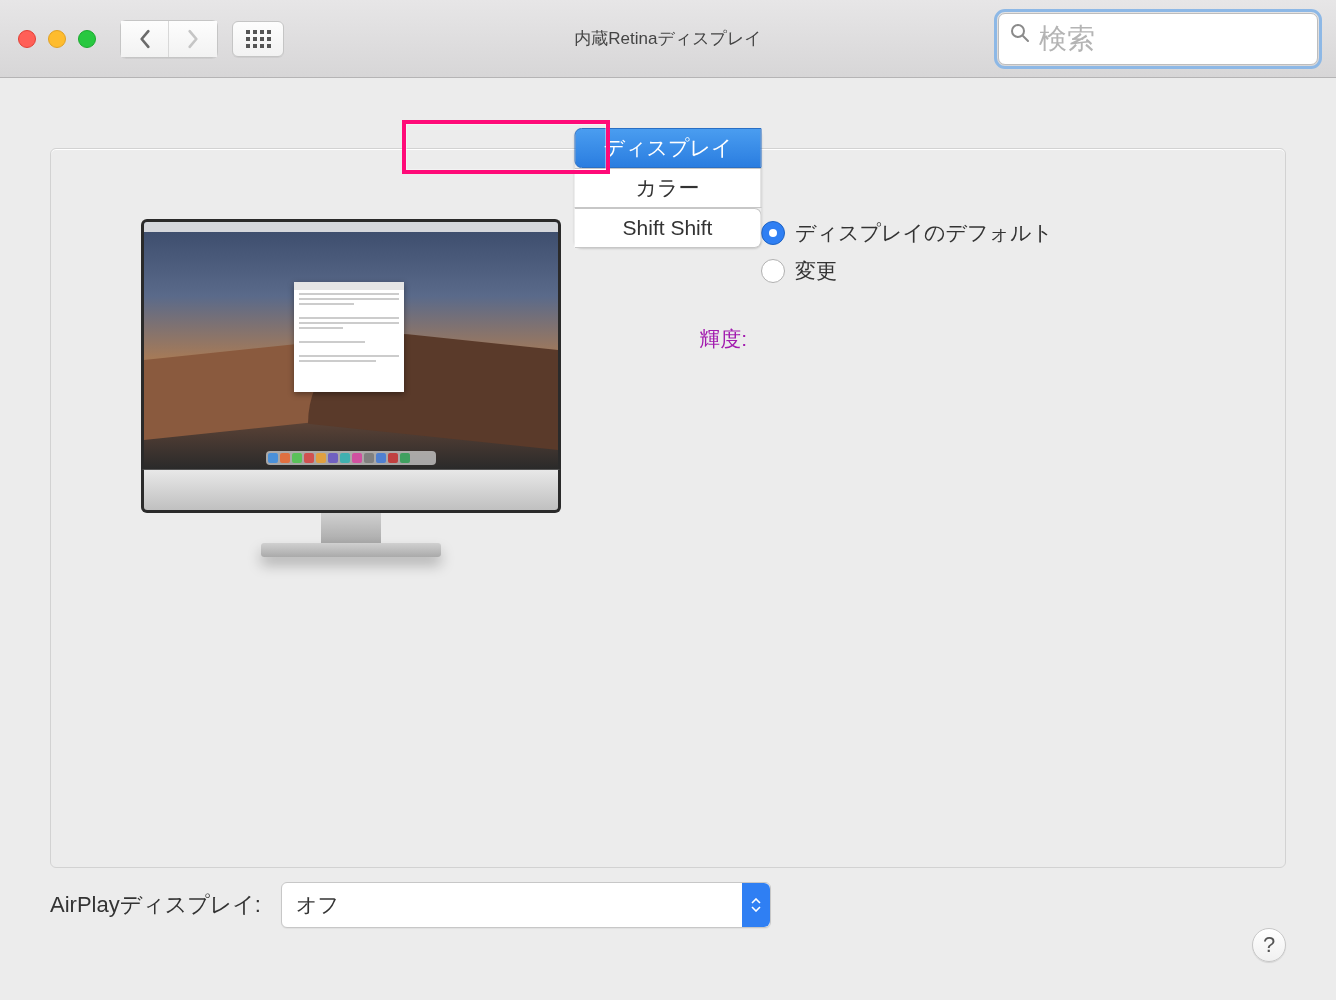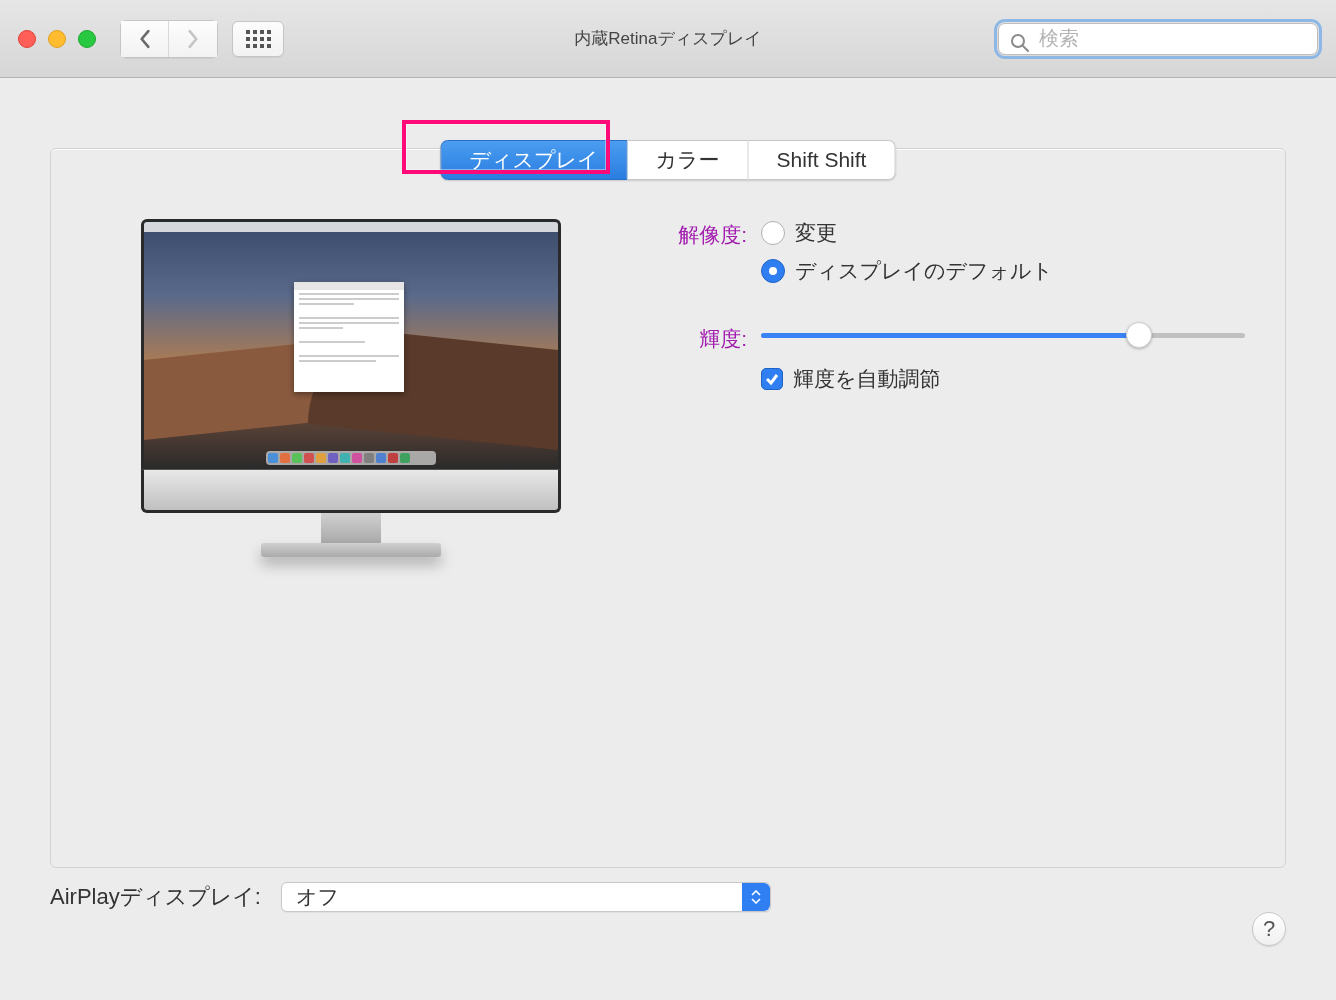--- a/index.html
+++ b/index.html
@@ -43,33 +43,34 @@
   box-shadow: 0 1px 0 rgba(0,0,0,.05);
 }
 .apps-grid { display: grid; grid-template-columns: repeat(4,4px); grid-template-rows: repeat(3,4px); gap: 3px;}
 .apps-grid span { background: #555; width:4px; height:4px; }
 .title {
   position: absolute; left: 0; right: 0; text-align: center;
   font-size: 17px; color: #444; pointer-events: none;
 }
 .search-wrap { margin-left: auto; position: relative; }
 .search {
-  width: 320px; height: 32px; border-radius: 7px;
+  width: 320px; height: 52px; border-radius: 7px;
   border: 1px solid #bdbdbd; background: #fff;
-  padding: 0 12px 0 40px; font-size: 20px; color: #555;
+  padding: 0 12px 0 40px; font-size: 28px; color: #555;
   outline: 3px solid #8db8e6; outline-offset: 1px;
 }
 .search::placeholder { color: #b4b4b4; }
 .search-icon { position: absolute; left: 12px; top: 10px; color: #8a8a8a; }
 .content { padding: 50px 50px 0 50px; position: relative; }
 .tabbar {
-  position: absolute; top: 62px; left: 50%; transform: translateX(-50%);
+  position: absolute; top: 50px; left: 50%; transform: translateX(-50%);
   display: flex; z-index: 5;
   border-radius: 8px;
   box-shadow: 0 1px 2px rgba(0,0,0,.15);
+  flex-direction: column;
 }
 .tab {
   height: 40px; display: flex; align-items: center; justify-content: center;
   font-size: 21px; padding: 0 28px; background: #fff; border: 1px solid #c7c7c7;
   color: #333;
 }
 .tab:first-child { border-radius: 7px 0 0 7px; }
 .tab:last-child { border-radius: 0 7px 7px 0; }
 .tab + .tab { border-left: none; }
 .tab.active {
@@ -144,21 +145,21 @@
   width:22px; height:22px; border-radius:5px; background:#2f7ff3;
   border:1px solid #1e63c4; display:flex; align-items:center; justify-content:center;
   margin-right:10px;
 }
 .checkbox svg { width:14px; height:14px; fill:none; stroke:#fff; stroke-width:3;}
 .check-label { font-size:21px;}
 .bottom-area { padding: 14px 50px 24px 50px;}
 .airplay-row { display:flex; align-items:center; }
 .airplay-label { font-size:22px; margin-right:20px;}
 .select {
-  flex: 0 0 490px; height:30px; background:#fff; border:1px solid #c7c7c7;
+  flex: 0 0 490px; height:46px; background:#fff; border:1px solid #c7c7c7;
   border-radius:6px; display:flex; align-items:center; position:relative;
   box-shadow: 0 1px 1px rgba(0,0,0,.05);
 }
 .select-val { padding-left:14px; font-size:21px;}
 .select-arrows {
   position:absolute; right:0; top:0; bottom:0; width:28px;
   background:#2f7ff3; border-radius:0 6px 6px 0;
   display:flex; flex-direction:column; align-items:center; justify-content:center;
 }
 .select-arrows svg { width:10px; height:7px;}
@@ -272,48 +273,32 @@
         <div class="stand-neck"></div>
         <div class="stand-base"></div>
       </div>
     </div>
 
     <div class="right-col">
       <div class="form-row">
         <div class="form-label">解像度:</div>
         <div class="form-ctrl">
           <div class="radio-row">
+            <div class="radio checked"></div>
+            <span class="radio-label">ディスプレイのデフォルト</span>
+          </div>
+          <div class="radio-row">
             <div class="radio"></div>
             <span class="radio-label">変更</span>
           </div>
-          <div class="radio-row">
-            <div class="radio checked"></div>
-            <span class="radio-label">ディスプレイのデフォルト</span>
-          </div>
         </div>
       </div>
 
       <div class="form-row" style="margin-top:28px">
         <div class="form-label">輝度:</div>
-        <div class="form-ctrl">
-          <div class="slider-wrap">
-            <div class="slider-track">
-              <div class="slider-fill" style="width:78%"></div>
-              <div class="slider-thumb" style="left:78%"></div>
-            </div>
-          </div>
-          <div class="checkbox-row">
-            <div class="checkbox">
-              <svg viewBox="0 0 14 14">
-                  <path d="M2 7 L6 11 L12 3"></path>
-                </svg>
-            </div>
-            <span class="check-label">輝度を自動調節</span>
-          </div>
-        </div>
       </div>
     </div>
   </div>
 </div>
 
 <div class="bottom-area">
   <div class="airplay-row">
     <span class="airplay-label">AirPlayディスプレイ:</span>
     <div class="select">
       <span class="select-val">オフ</span>

